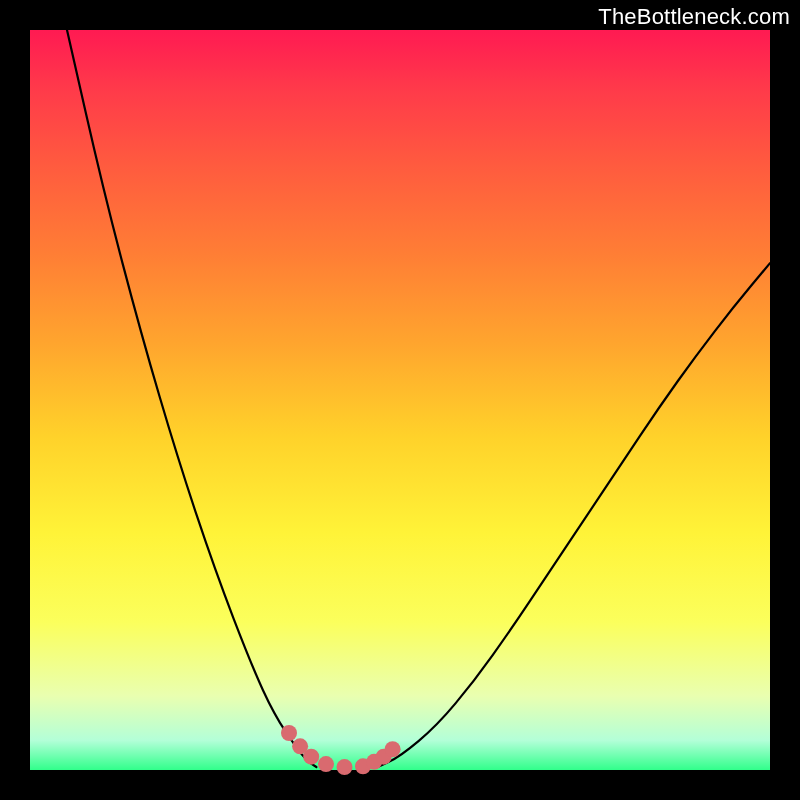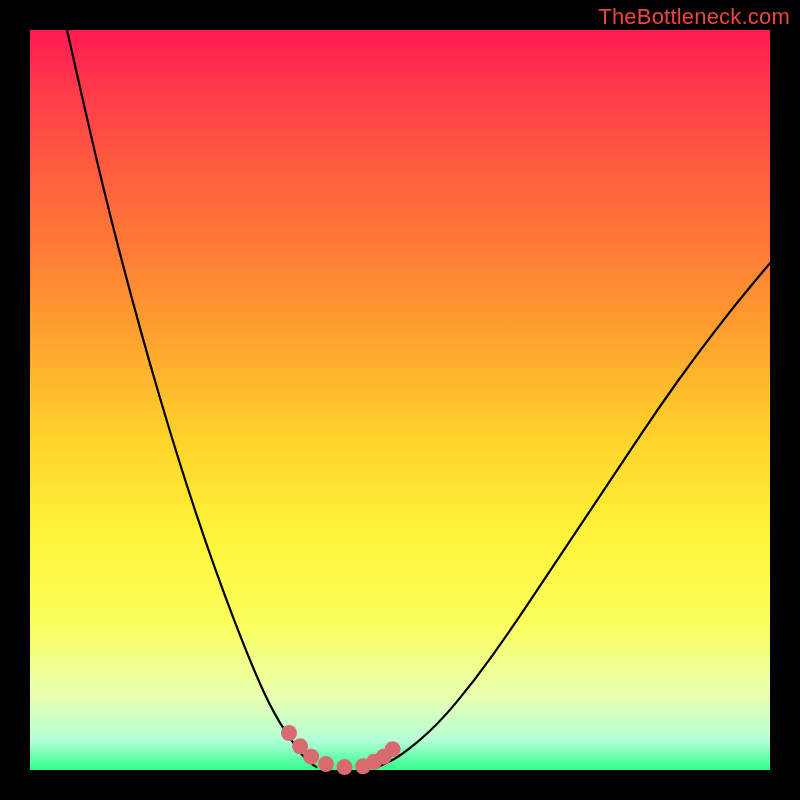--- a/index.html
+++ b/index.html
@@ -42,21 +42,21 @@
     left: 0;
     top: 0;
     width: 740px;
     height: 740px;
     overflow: visible;
   }
   .watermark {
     position: absolute;
     top: 4px;
     right: 10px;
-    color: #ef4444;
+    color: #ffffff;
     font-size: 22px;
     letter-spacing: 0.2px;
     user-select: none;
   }
 </style>
 </head>
 <body>
 
 <div class="stage">
 

